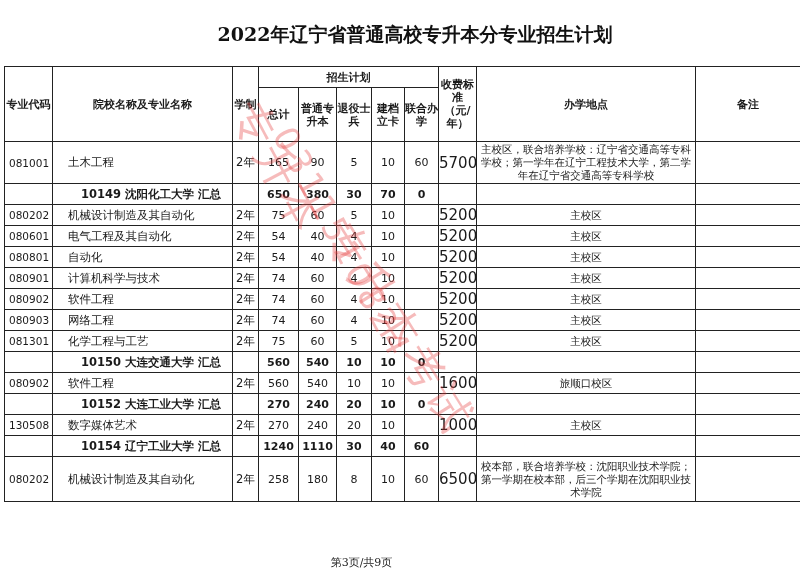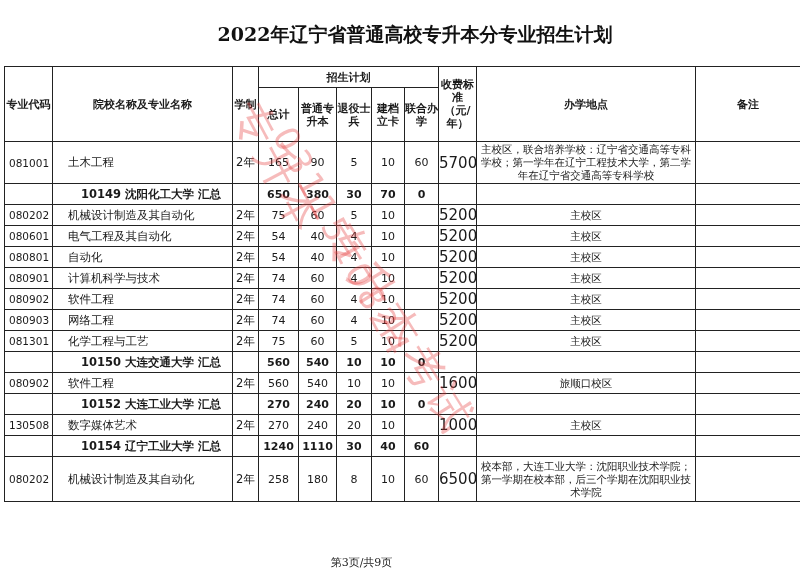--- a/index.html
+++ b/index.html
@@ -257,21 +257,21 @@
     <tr class="tall2">
       <td class="code">080202</td>
       <td class="name">机械设计制造及其自动化</td>
       <td>2年</td>
       <td class="num">258</td>
       <td class="num">180</td>
       <td class="num">8</td>
       <td class="num">10</td>
       <td class="num">60</td>
       <td class="fee">6500</td>
-      <td class="loc">校本部，大连工业大学：沈阳职业技术学院；第一学期在校本部，后三个学期在沈阳职业技术学院</td>
+      <td class="loc">校本部，联合培养学校：沈阳职业技术学院；第一学期在校本部，后三个学期在沈阳职业技术学院</td>
       <td></td>
     </tr>
   </tbody>
 </table>
 
 <div class="watermark">
   <span style="left:40px; top:0px; transform:rotate(62deg);">专升本</span>
   <span style="left:70px; top:30px; transform:rotate(62deg); font-size:34px;">0311510824</span>
   <span style="left:130px; top:120px; transform:rotate(58deg);">专升本考试</span>
 </div>

